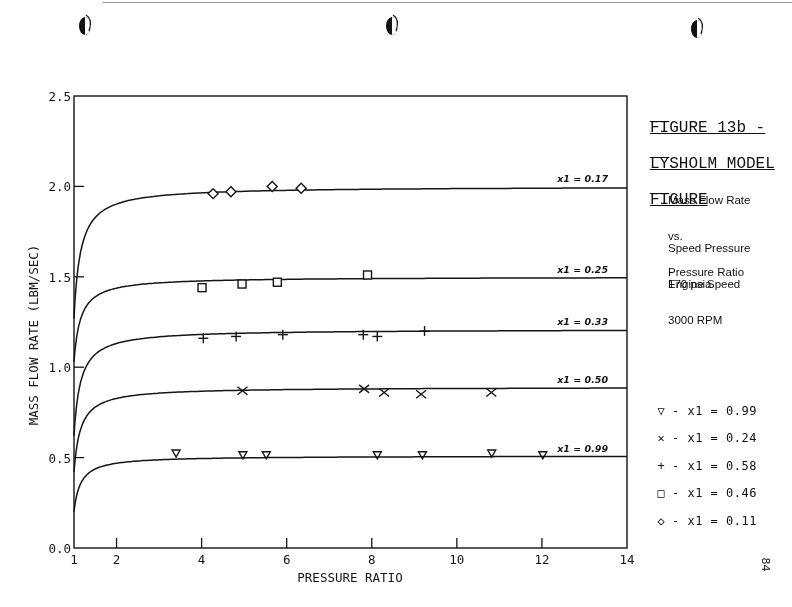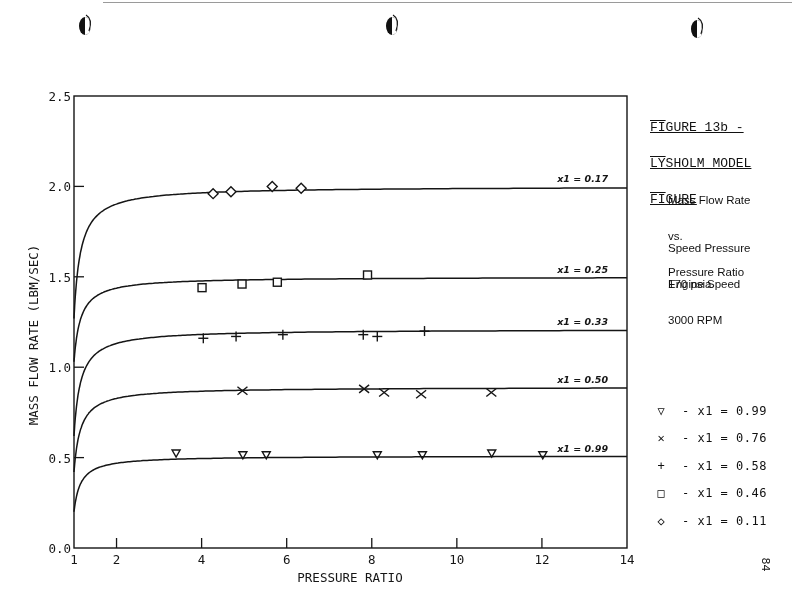--- a/index.html
+++ b/index.html
@@ -1,23 +1,23 @@
 <!DOCTYPE html>
 <html><head>
 <meta charset="utf-8">
 <style>
   html, body { margin: 0; padding: 0; background: #ffffff; }
   body { width: 792px; height: 607px; position: relative; overflow: hidden; font-family: "DejaVu Sans Mono", monospace; color: #111; }
   #chart-svg { position: absolute; left: 0; top: 0; }
-  .side-title { position: absolute; left: 650px; top: 98px; font-family: "Liberation Mono", monospace; font-size: 13px; line-height: 12px; text-decoration: underline; white-space: pre; }
+  .side-title { position: absolute; left: 650px; top: 98px; font-family: "Liberation Mono", monospace; font-size: 16px; line-height: 12px; text-decoration: underline; white-space: pre; }
   .side-note { position: absolute; left: 668px; font-family: Liberation Sans, sans-serif; font-size: 11.5px; line-height: 12px; white-space: pre; }
   .legend { position: absolute; left: 650px; top: 397px; font-family: "DejaVu Sans Mono", monospace; font-size: 12px; }
   .legend-row { height: 27.5px; display: flex; align-items: center; }
   .legend-sym { width: 22px; display: inline-block; text-align: center; }
-  .legend-text { margin-left: 10px; white-space: pre; letter-spacing: 0.5px; }
+  .legend-text { white-space: pre; letter-spacing: 0.5px; }
   .page-number { position: absolute; left: 758px; top: 558px; transform: rotate(90deg); font-family: "DejaVu Sans", sans-serif; font-size: 11px; }
   .top-rule { position: absolute; left: 103px; top: 2px; width: 689px; height: 1px; background: #9a9a9a; }
   .hole { position: absolute; top: 13px; width: 16px; height: 24px; }
 </style>
 </head>
 <body>
 
 <div class="top-rule"></div>
 
 <svg class="hole" style="left:78px" viewBox="0 0 16 24">
@@ -192,21 +192,21 @@
   <div>3000 RPM</div>
 </div>
 
 <div class="legend">
   <div class="legend-row">
       <span class="legend-sym">▽</span>
       <span class="legend-text">- x1 = 0.99</span>
     </div>
   <div class="legend-row">
       <span class="legend-sym">✕</span>
-      <span class="legend-text">- x1 = 0.76</span>
+      <span class="legend-text">- x1 = 0.24</span>
     </div>
   <div class="legend-row">
       <span class="legend-sym">+</span>
       <span class="legend-text">- x1 = 0.58</span>
     </div>
   <div class="legend-row">
       <span class="legend-sym">□</span>
       <span class="legend-text">- x1 = 0.46</span>
     </div>
   <div class="legend-row">

